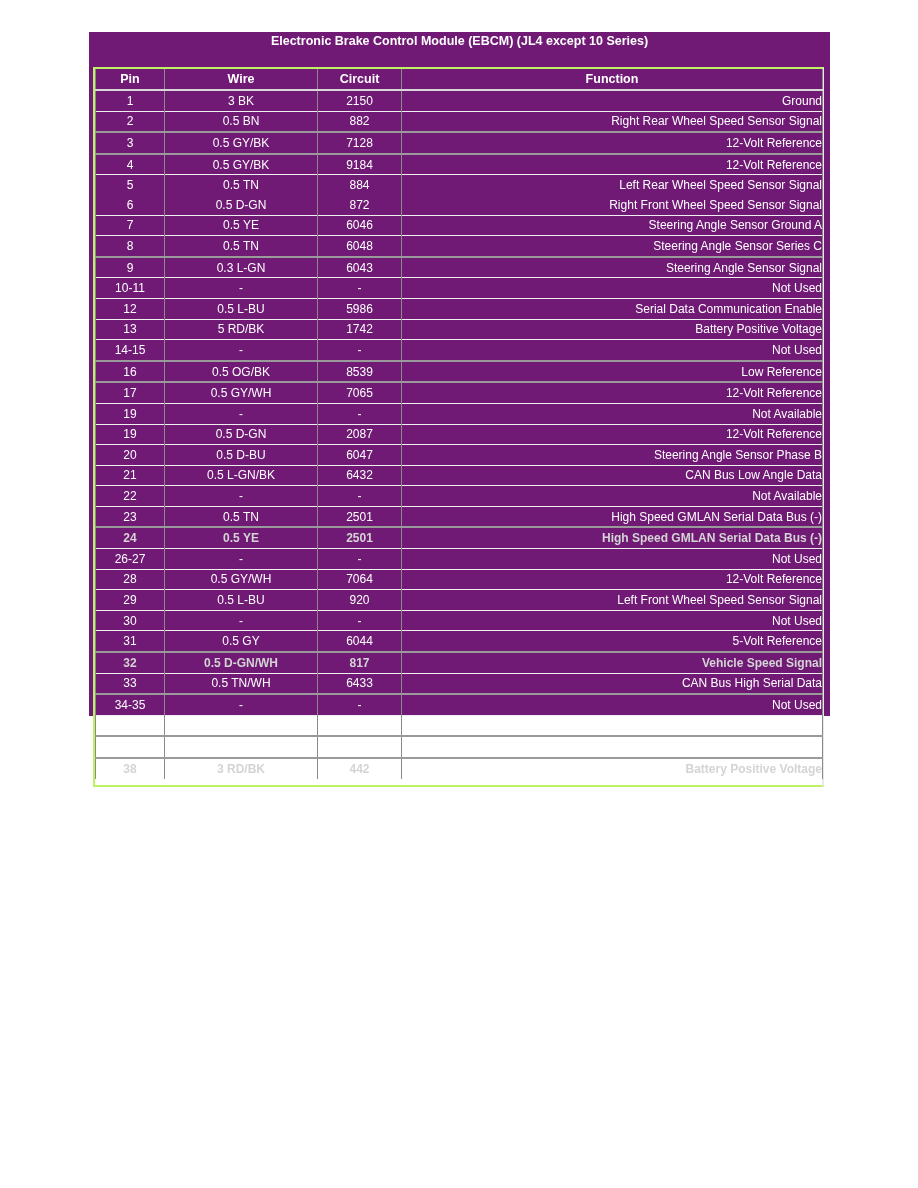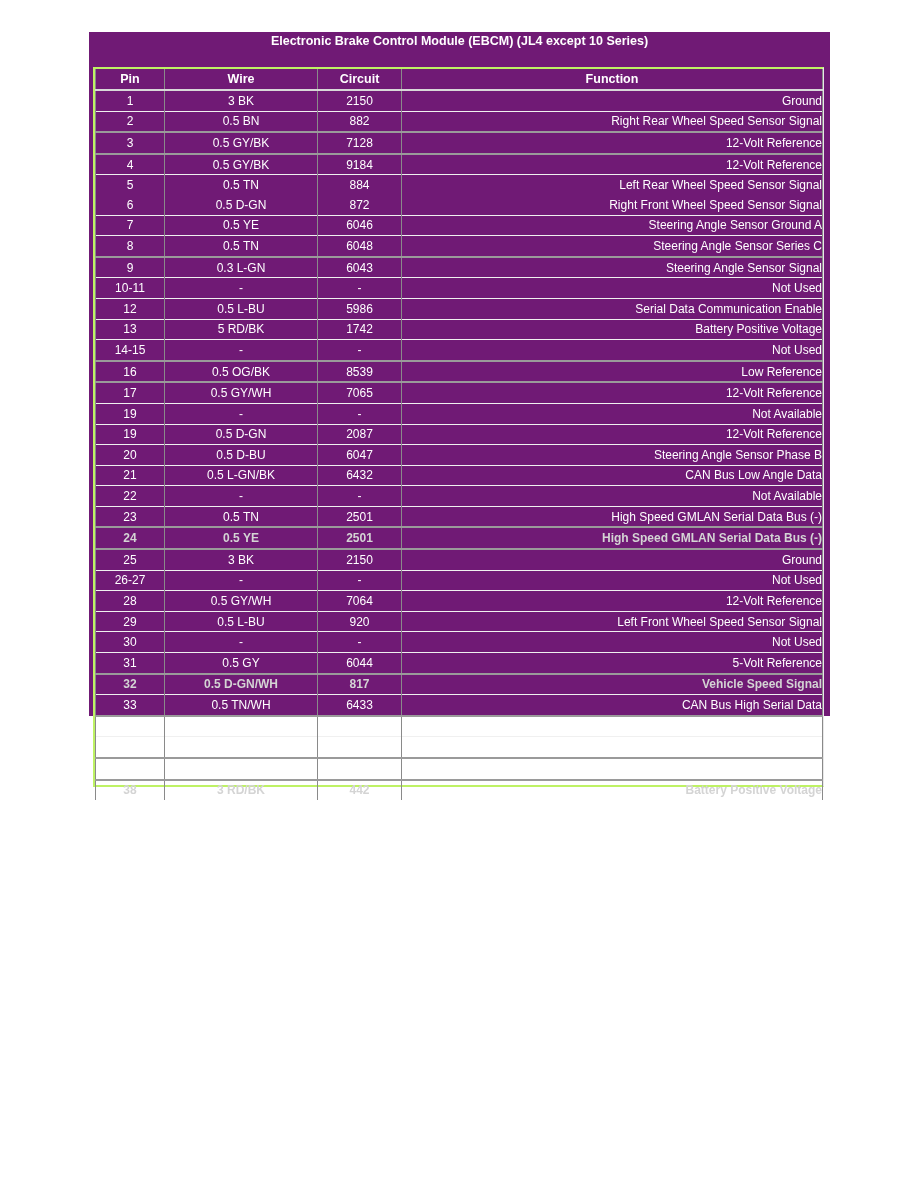--- a/index.html
+++ b/index.html
@@ -223,26 +223,20 @@
             <td class="c">0.5 TN</td>
             <td class="c">2501</td>
             <td class="l">High Speed GMLAN Serial Data Bus (-)</td>
           </tr>
           <tr class="sep-gray faded">
             <td class="c">24</td>
             <td class="c">0.5 YE</td>
             <td class="c">2501</td>
             <td class="l">High Speed GMLAN Serial Data Bus (-)</td>
           </tr>
-          <tr class="sep-gray">
-            <td class="c">25</td>
-            <td class="c">3 BK</td>
-            <td class="c">2150</td>
-            <td class="l">Ground</td>
-          </tr>
           <tr class="sep-white">
             <td class="c">26-27</td>
             <td class="c">-</td>
             <td class="c">-</td>
             <td class="l">Not Used</td>
           </tr>
           <tr class="sep-white">
             <td class="c">28</td>
             <td class="c">0.5 GY/WH</td>
             <td class="c">7064</td>

